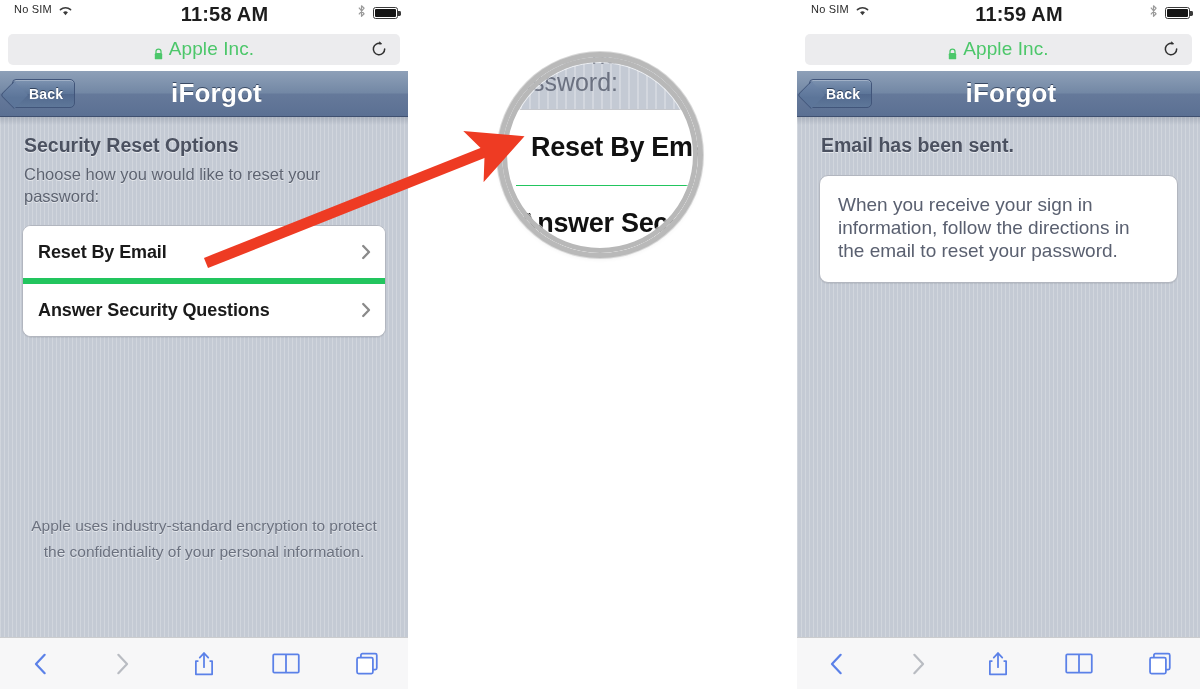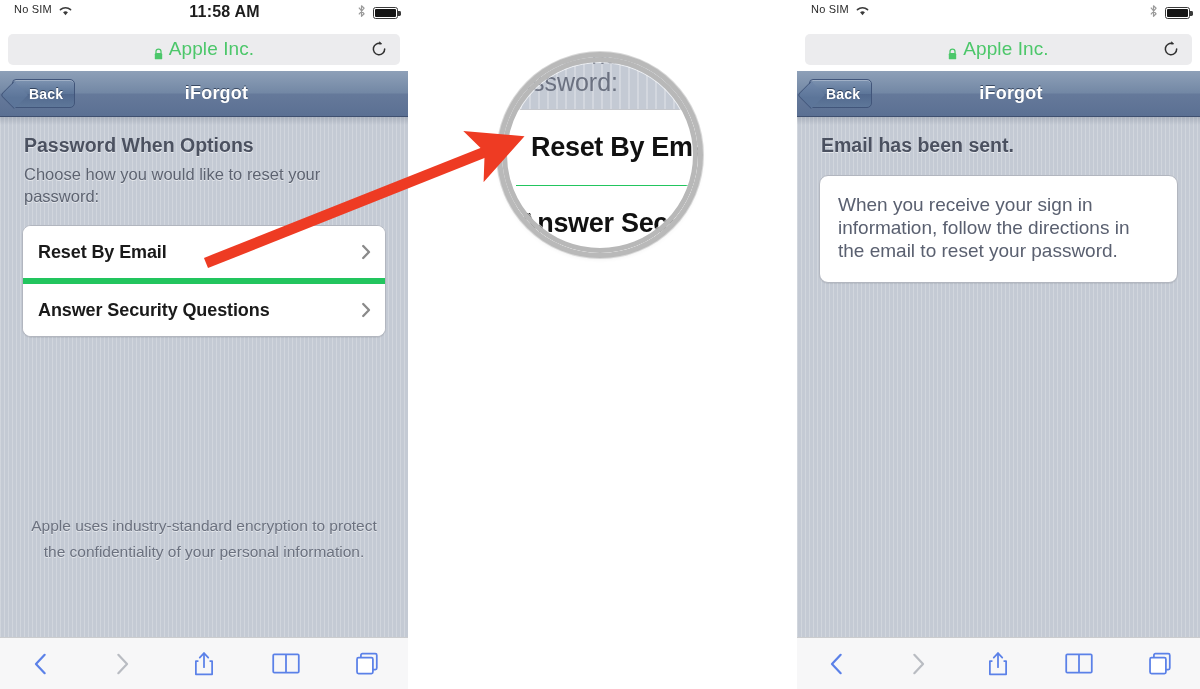--- a/index.html
+++ b/index.html
@@ -12,40 +12,40 @@
 
   
   .phone{position:absolute;top:0;width:408px;height:689px;background:#fff;overflow:hidden;}
   .phone.left{left:0;}
   .phone.right{left:797px;width:403px;}
 
   
   .statusbar{height:27px;background:#ffffff;position:relative;}
   .sb-left{position:absolute;left:14px;top:3px;display:flex;align-items:center;gap:6px;}
   .sb-carrier{font-size:11px;color:#2b2b2b;letter-spacing:.2px;font-weight:400;}
-  .sb-time{position:absolute;left:0;right:0;top:3px;text-align:center;font-size:16px;font-weight:bold;color:#1d1d1d;letter-spacing:.2px;padding-left:41px;}
+  .sb-time{position:absolute;left:0;right:0;top:3px;text-align:center;font-size:20px;font-weight:bold;color:#1d1d1d;letter-spacing:.2px;padding-left:41px;}
   .sb-right{position:absolute;right:10px;top:4px;display:flex;align-items:center;gap:7px;}
   .wifi{width:15px;height:12px;position:relative;display:inline-block;}
   .batt{width:25px;height:12px;border:1.6px solid #3a3a3a;border-radius:2.6px;position:relative;box-sizing:border-box;}
   .batt i{position:absolute;left:1.2px;top:1.2px;bottom:1.2px;right:1.2px;background:#151515;border-radius:1px;display:block;}
   .batt:after{content:"";position:absolute;right:-3.6px;top:3.2px;width:2.4px;height:5px;background:#3a3a3a;border-radius:0 1.4px 1.4px 0;}
 
   
   .urlbar-wrap{height:44px;background:#fff;padding:0 8px;box-sizing:border-box;display:flex;align-items:center;justify-content:flex-end;}
   .urlbar{flex:1;height:31px;background:#ececee;border-radius:5px;position:relative;display:flex;align-items:center;justify-content:center;}
   .url-text{font-size:19px;color:#4cc76a;letter-spacing:.1px;display:flex;align-items:center;gap:6px;}
   .lock{width:9px;height:12px;position:relative;display:inline-block;}
   .reload{position:absolute;right:12px;top:50%;transform:translateY(-50%);width:18px;height:18px;}
 
   
   .navbar{height:46px;position:relative;
     background:linear-gradient(to bottom,#8ea0b8 0%,#7388a5 48%,#65799a 52%,#5b7093 100%);
     border-bottom:1px solid #3f5070;box-sizing:border-box;}
   .navtitle{position:absolute;left:0;right:0;top:0;line-height:45px;text-align:center;
-    font-size:18px;font-weight:bold;color:#ffffff;text-shadow:0 -1px 0 rgba(40,55,80,.8);letter-spacing:.2px;padding-left:25px;}
+    font-size:26px;font-weight:bold;color:#ffffff;text-shadow:0 -1px 0 rgba(40,55,80,.8);letter-spacing:.2px;padding-left:25px;}
   .backbtn{position:absolute;left:12px;top:8px;height:29px;padding:0 11px 0 16px;
     display:flex;align-items:center;
     background:linear-gradient(to bottom,#7d93b1 0%,#5d7699 50%,#51688d 51%,#5e7799 100%);
     border:1px solid #41557a;border-radius:4px 5px 5px 4px;box-sizing:border-box;
     box-shadow:inset 0 1px 0 rgba(255,255,255,.28);}
   .backbtn:before{content:"";position:absolute;left:-9px;top:4.5px;width:19px;height:19px;
     background:linear-gradient(135deg,#7289ab 0%,#5c7599 60%);
     border-left:1px solid #41557a;border-bottom:1px solid #41557a;
     transform:rotate(45deg);border-radius:0 0 0 4px;}
   .backlbl{position:relative;z-index:2;font-size:14px;font-weight:bold;color:#fff;
@@ -160,21 +160,21 @@
     </div>
 
     <div class="navbar">
       <div class="backbtn">
         <span class="backlbl">Back</span>
       </div>
       <div class="navtitle">iForgot</div>
     </div>
 
     <div class="page">
-      <div class="sec-title">Password When Options</div>
+      <div class="sec-title">Security Reset Options</div>
       <div class="sec-sub">Choose how you would like to reset your password:</div>
 
       <div class="list">
         <div class="row">
           <span class="row-label">Reset By Email</span>
           <span class="chev">
             <svg viewBox="0 0 10 16" width="10" height="16">
                 <path d="M2.2 2 L8 8 L2.2 14" stroke="#8a8a8a" stroke-width="2.3" fill="none" stroke-linecap="round" stroke-linejoin="round"></path>
               </svg>
           </span>
@@ -230,20 +230,21 @@
     <div class="statusbar">
       <div class="sb-left">
         <span class="sb-carrier">No SIM</span>
         <span class="wifi">
           <svg viewBox="0 0 16 12" width="15" height="12">
               <path d="M8 10.6 L5.4 7.4 A4.2 4.2 0 0 1 10.6 7.4 Z" fill="#3a3a3a"></path>
               <path d="M2.6 4.6 A8.2 8.2 0 0 1 13.4 4.6" stroke="#3a3a3a" stroke-width="1.7" fill="none" stroke-linecap="round"></path>
             </svg>
         </span>
       </div>
+      <div class="sb-time">11:59 AM</div>
       <div class="sb-right">
         <span>
           <svg viewBox="0 0 10 16" width="9" height="14">
               <path d="M2 4.2 L8 11.2 L5 14 L5 2 L8 4.8 L2 11.8" stroke="#9a9a9a" stroke-width="1.35" fill="none" stroke-linejoin="round"></path>
             </svg>
         </span>
         <span class="batt">
             <i></i>
           </span>
       </div>

